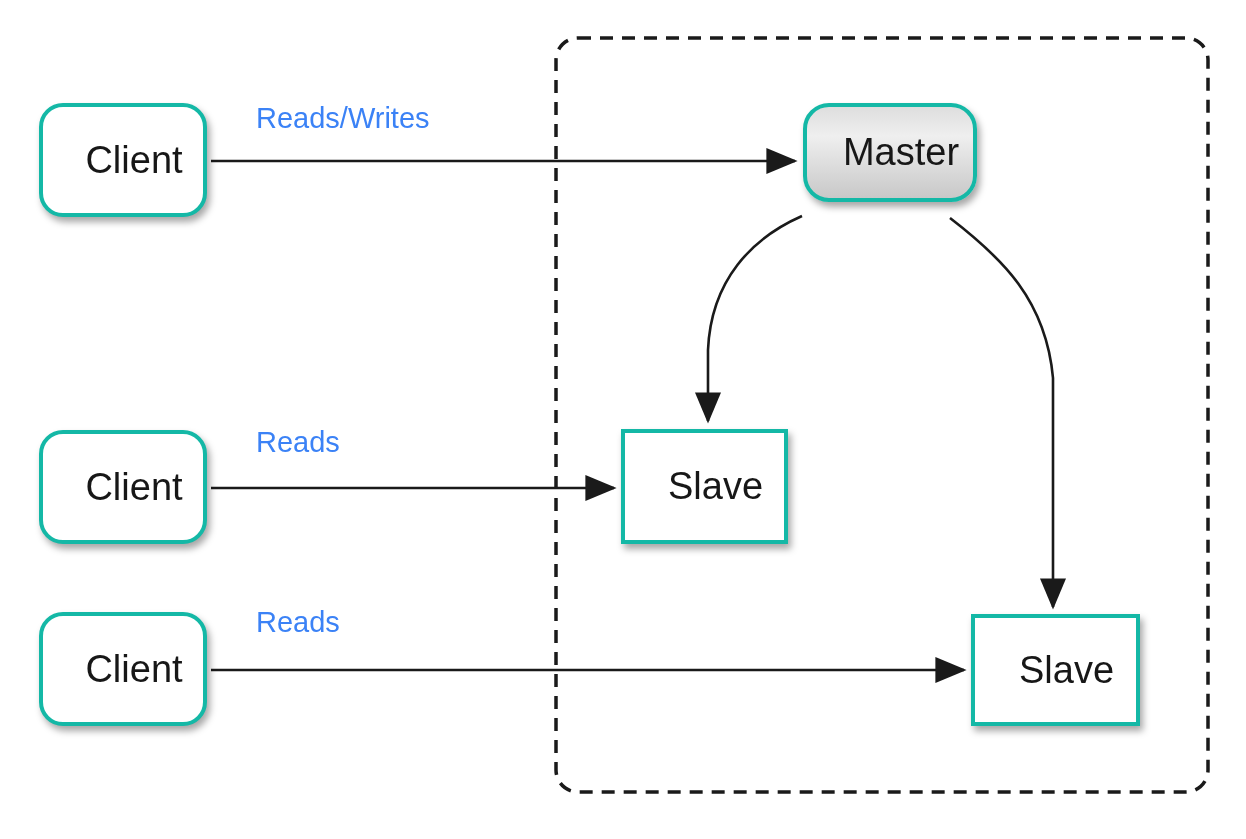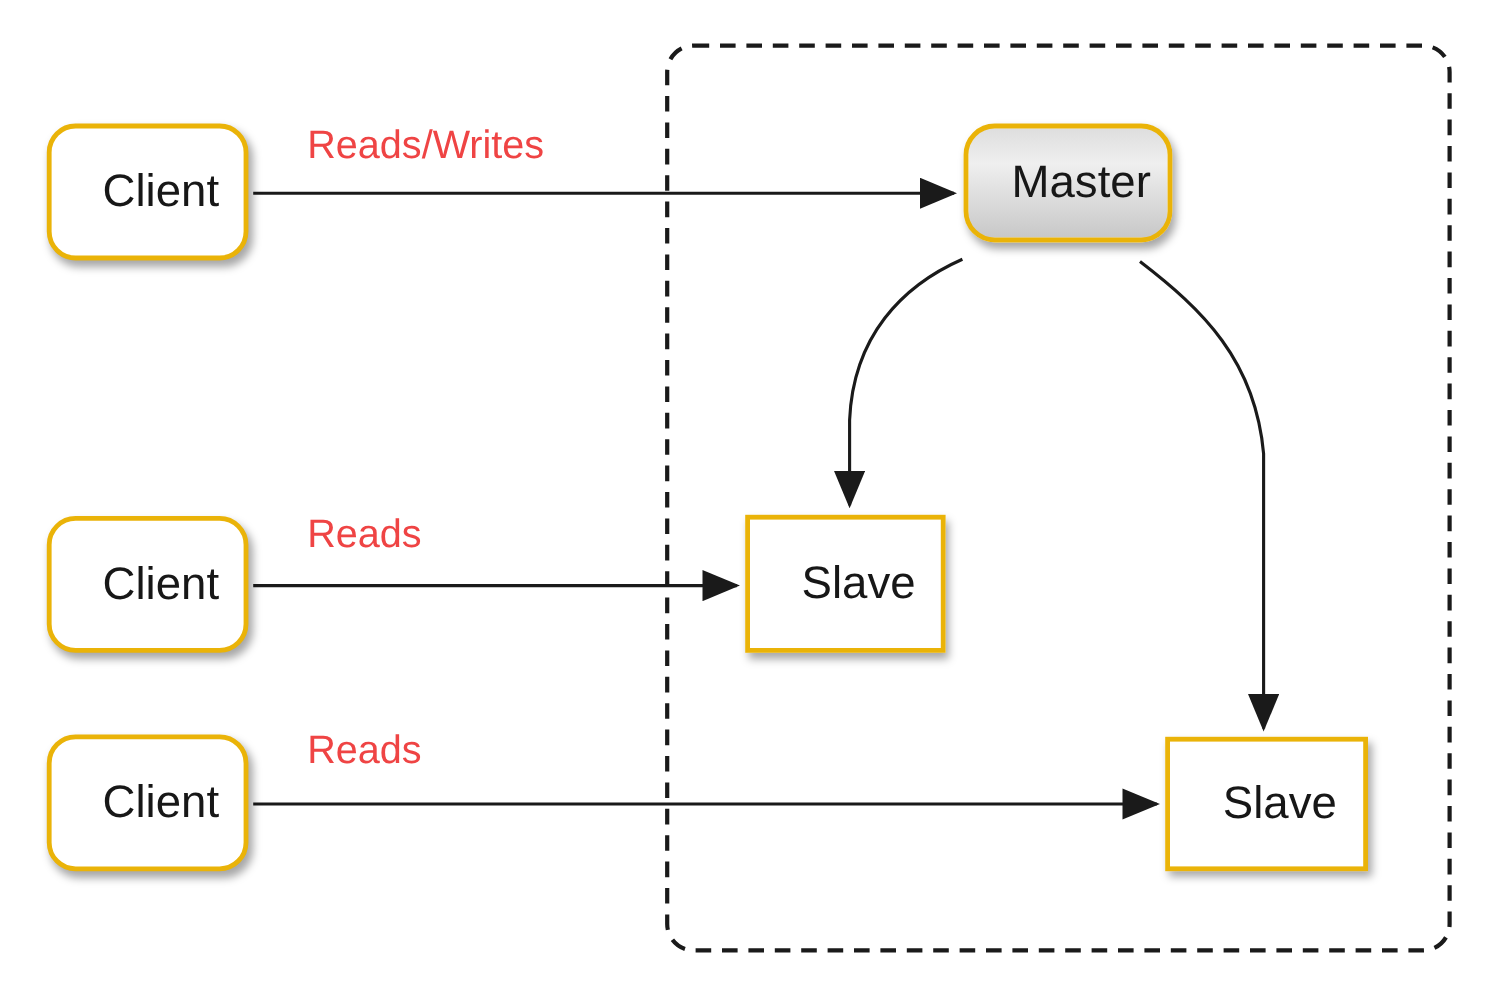--- a/index.html
+++ b/index.html
@@ -17,21 +17,21 @@
   }
   .arrow-layer {
     position: absolute;
     left: 0; top: 0;
     width: 1246px;
     height: 839px;
   }
   .node {
     position: absolute;
     box-sizing: border-box;
-    border: 4px solid #eab308;
+    border: 4px solid #14b8a6;
     background: #ffffff;
     display: flex;
     align-items: center;
     justify-content: center;
     font-size: 38px;
     color: #171717;
     box-shadow: 3px 5px 7px rgba(0,0,0,0.35);
     padding-left: 22px;
   }
   .node-client {
@@ -58,22 +58,22 @@
     height: 115px;
   }
   .node-slave-2 {
     left: 971px;
     top: 614px;
     width: 169px;
     height: 112px;
   }
   .edge-label {
     position: absolute;
-    font-size: 33px;
-    color: #ef4444;
+    font-size: 29px;
+    color: #3b82f6;
     white-space: nowrap;
   }
   .label-reads-writes { left: 256px; top: 102px; }
   .label-reads-mid    { left: 256px; top: 426px; }
   .label-reads-bottom { left: 256px; top: 606px; }
   .label-replication  { left: 776px; top: 268px; }
 </style>
 </head>
 <body>
 

